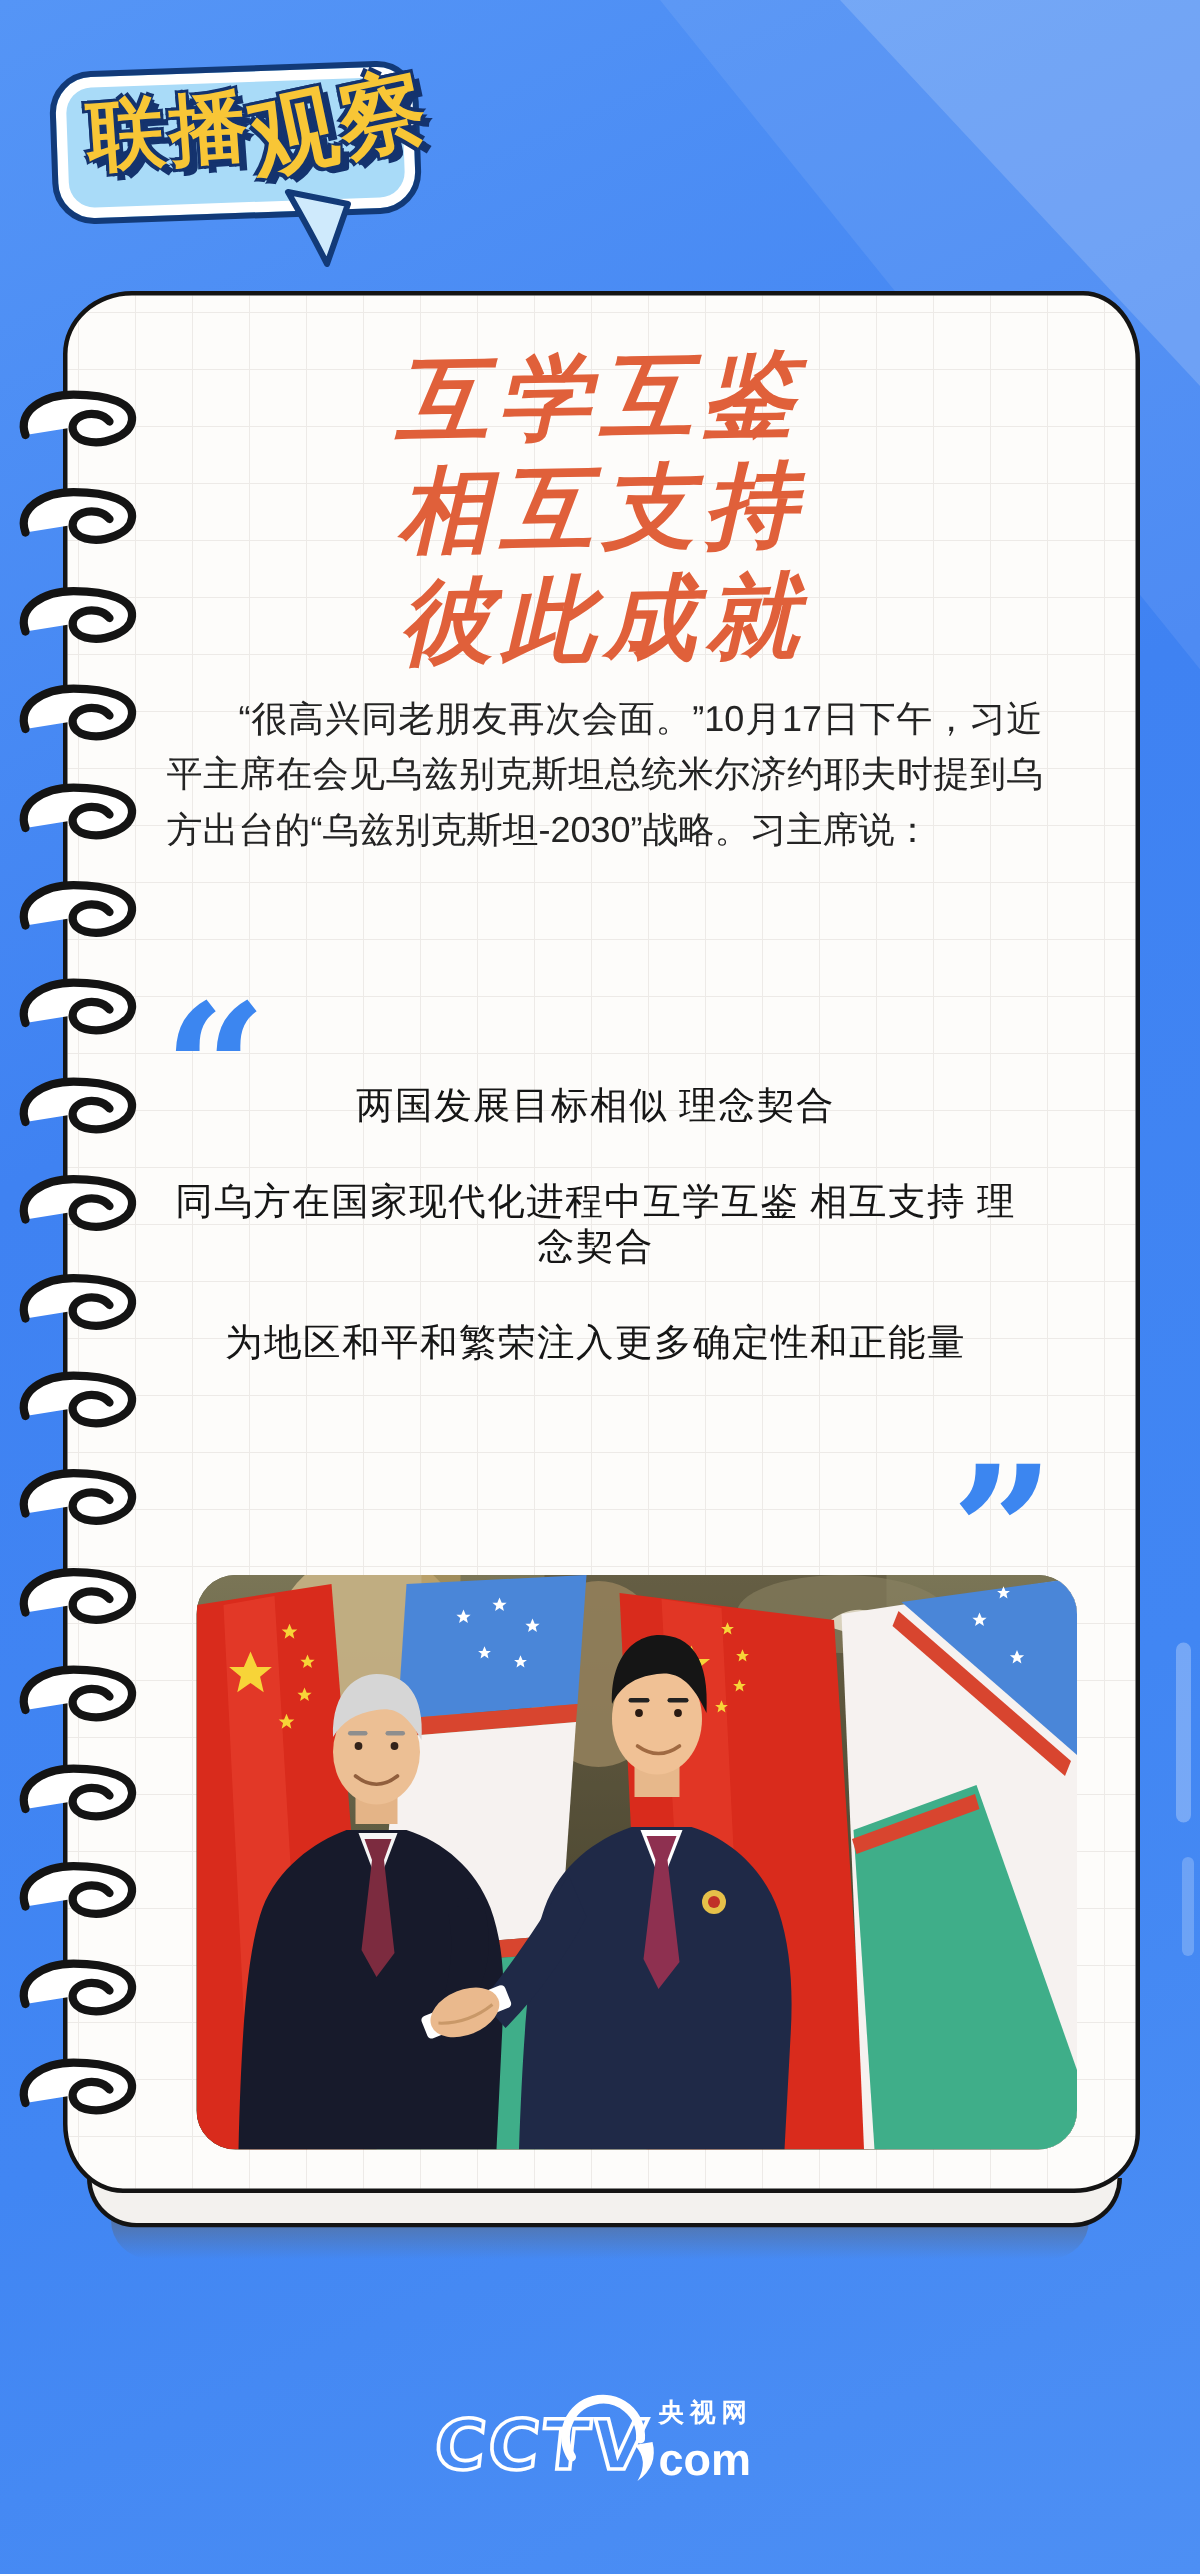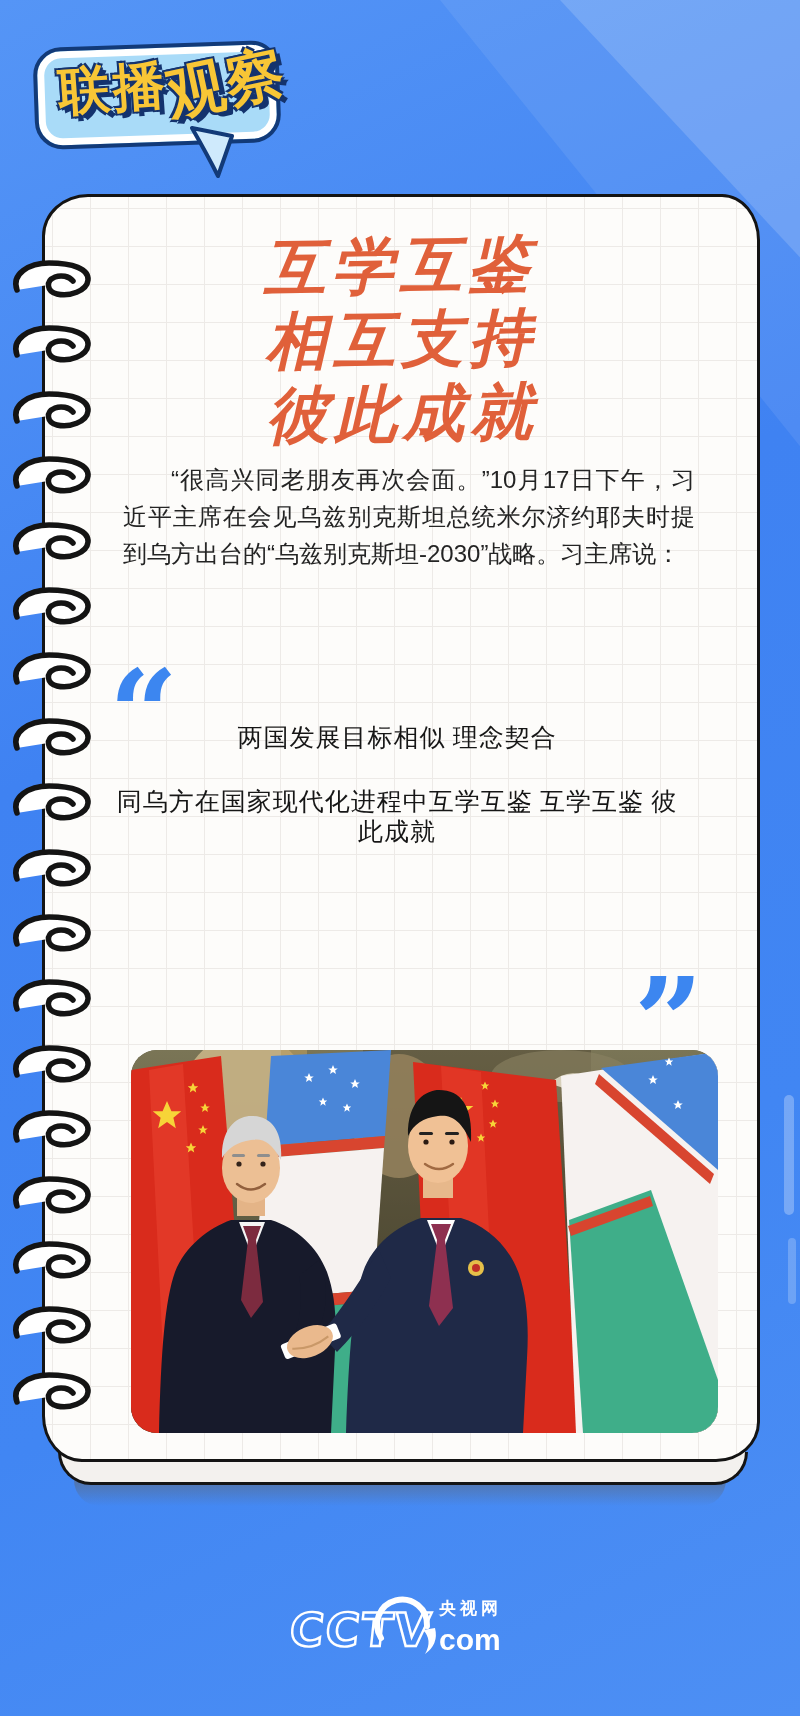--- a/index.html
+++ b/index.html
@@ -38,21 +38,21 @@
   
   .spiral{position:absolute;left:6px;top:256px;width:100px;height:1200px;z-index:4;}
   .loop-wrap{position:absolute;left:0;width:98px;height:46px;}
   .loop-wrap svg{width:100%;height:100%;display:block;}
 
   
   .title{position:absolute;left:0;right:0;top:32px;text-align:center;z-index:3;
          font-family:"Liberation Serif",serif;font-style:italic;font-weight:900;
          color:#e0603a;font-size:62px;line-height:74px;letter-spacing:6px;transform:rotate(-1deg);}
   .para{position:absolute;left:66px;right:62px;top:264px;font-size:24px;line-height:37px;
-        color:#242424;text-indent:2em;text-align:justify;z-index:3;margin-left:12px;}
+        color:#242424;text-indent:2em;text-align:justify;z-index:3;}
   .quote{position:absolute;left:64px;right:60px;top:468px;height:420px;z-index:3;}
   .qmark{position:absolute;color:#3c86f0;font-family:"DejaVu Serif",serif;font-weight:bold;
          font-size:120px;line-height:.75;letter-spacing:-6px;}
   .qopen{left:0;top:4px;}
   .qclose{right:0;top:312px;}
   .qlines{position:absolute;left:0;right:12px;top:58px;text-align:center;
           font-family:"Liberation Serif",serif;color:#161616;}
   .qline{font-size:25px;line-height:30px;margin-bottom:34px;letter-spacing:1px;}
 
   .photo{position:absolute;left:86px;top:853px;width:587px;height:383px;border-radius:26px;
@@ -87,21 +87,22 @@
       <div>相互支持</div>
       <div>彼此成就</div>
     </div>
 
     <div class="para">“很高兴同老朋友再次会面。”10月17日下午，习近平主席在会见乌兹别克斯坦总统米尔济约耶夫时提到乌方出台的“乌兹别克斯坦-2030”战略。习主席说：</div>
 
     <div class="quote">
       <div class="qmark qopen">“</div>
       <div class="qlines">
         <div class="qline">两国发展目标相似 理念契合</div>
-        <div class="qline">同乌方在国家现代化进程中互学互鉴 互学互鉴 彼此成就</div>
+        <div class="qline">同乌方在国家现代化进程中互学互鉴 相互支持 理念契合</div>
+        <div class="qline">为地区和平和繁荣注入更多确定性和正能量</div>
       </div>
       <div class="qmark qclose">”</div>
     </div>
 
     <div class="photo">
       <svg viewBox="0 0 587 383" preserveAspectRatio="none">
         <defs>
           <linearGradient id="bgg" x1="0" y1="0" x2="0" y2="1">
             <stop offset="0" stop-color="#7a7556"></stop>
               <stop offset=".5" stop-color="#5d5a40"></stop>

